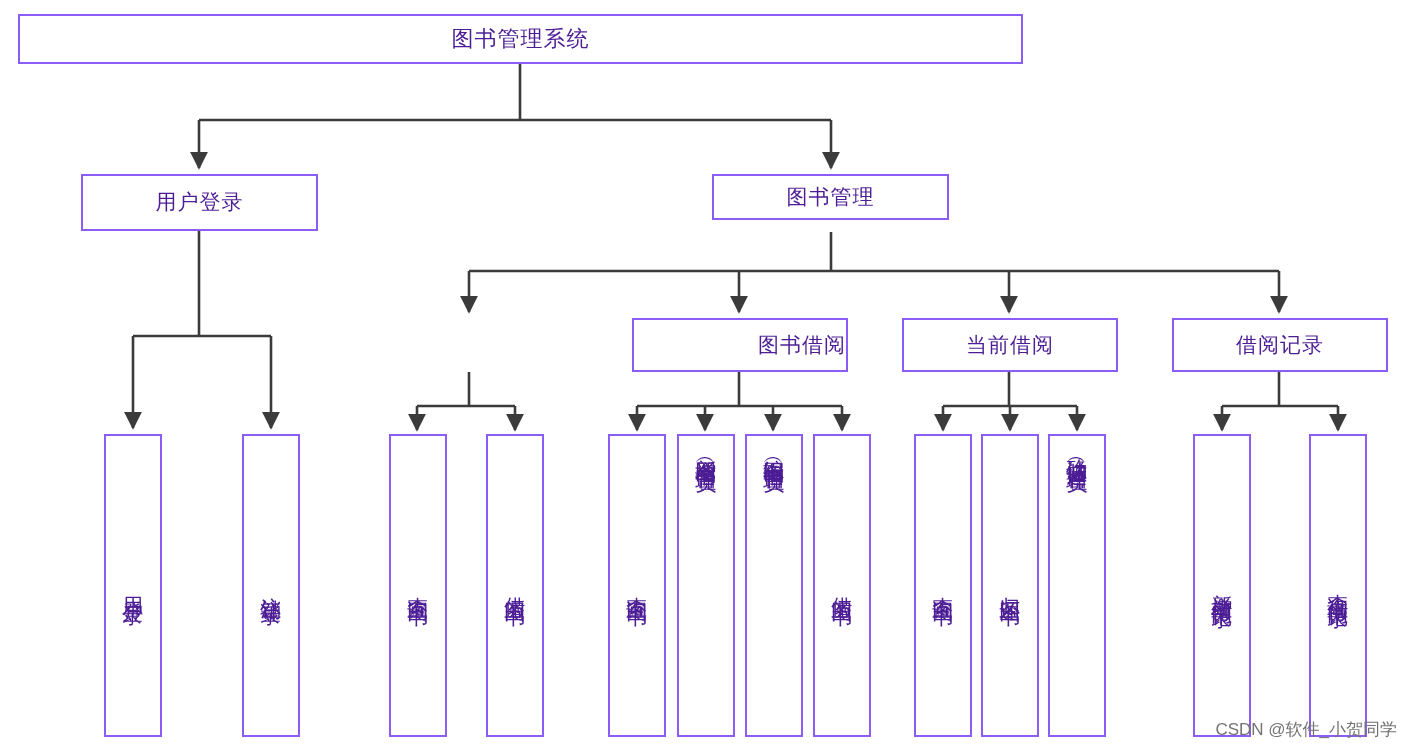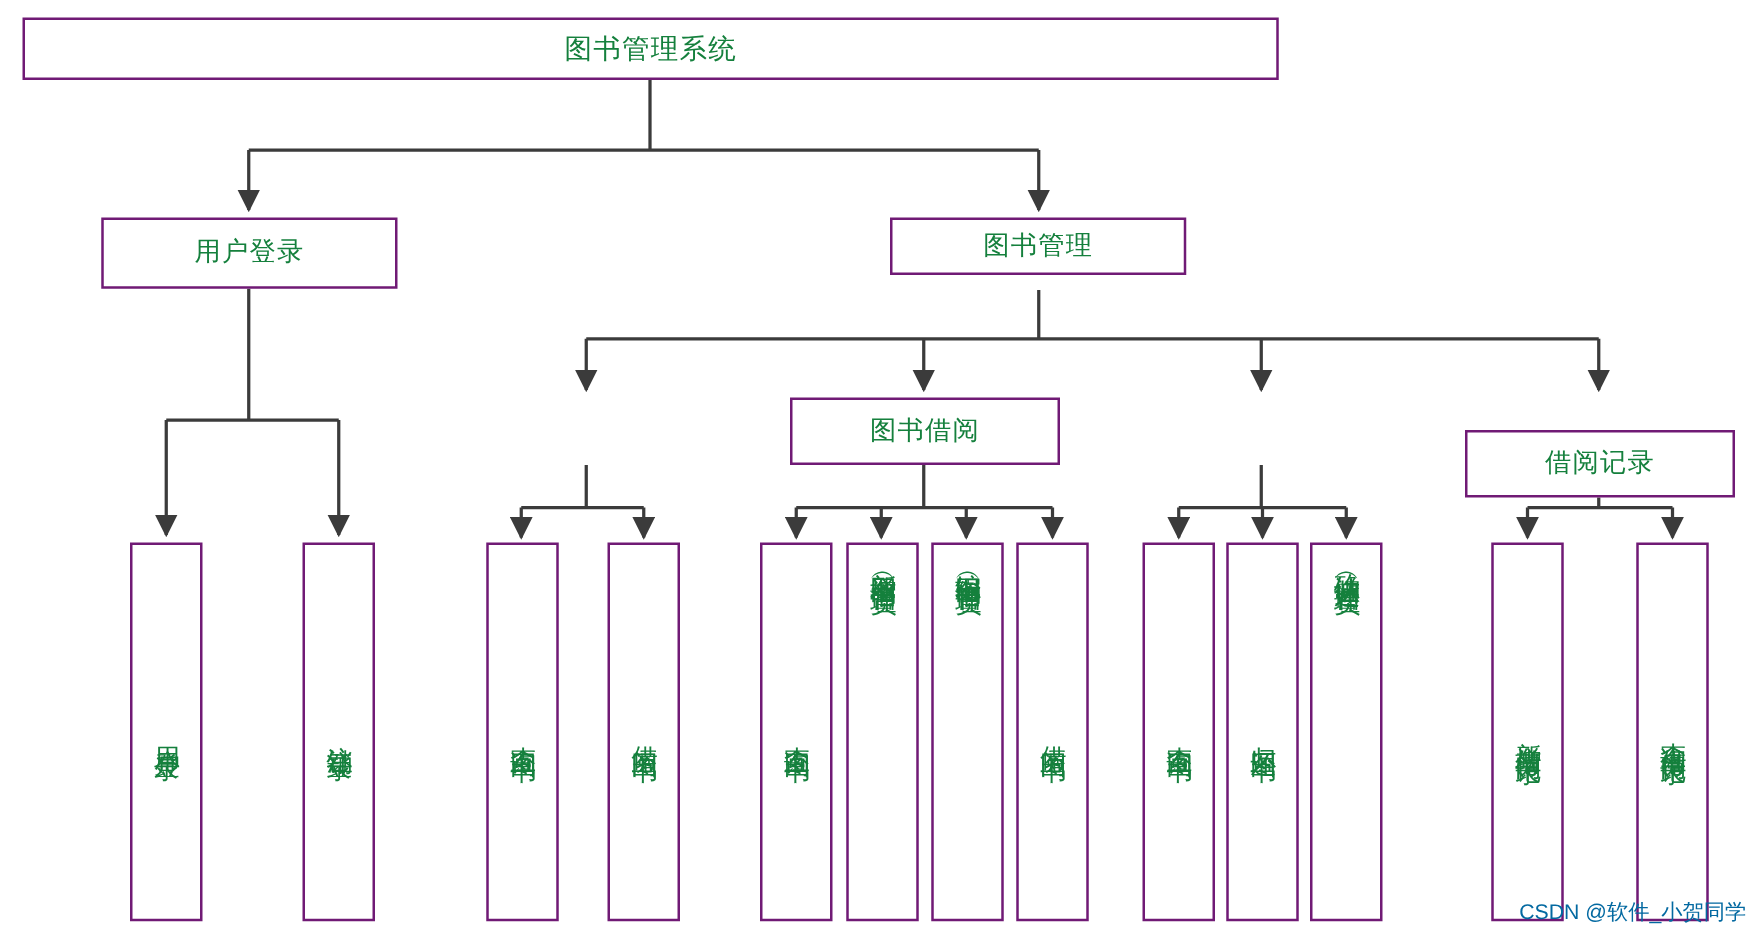--- a/index.html
+++ b/index.html
@@ -10,25 +10,25 @@
     font-family:"Liberation Sans","DejaVu Sans",sans-serif;
     overflow:hidden;
   }
   #canvas{position:relative;width:1405px;height:747px;}
   #wires{position:absolute;left:0;top:0;width:1405px;height:747px;}
 
   .node{
     position:absolute;
     box-sizing:border-box;
     background:#ffffff;
-    border:2px solid #701a75;
+    border:2px solid #8b5cf6;
     display:flex;
     align-items:center;
     justify-content:center;
-    color:#15803d;
+    color:#4c1d95;
     z-index:2;
   }
   .node .label{
     display:block;
     text-align:center;
     line-height:1.16;
     white-space:pre;
   }
   
   .h-node .label{font-size:21px;letter-spacing:1px;}
@@ -49,21 +49,21 @@
     white-space:nowrap;
   }
   .v-node.tall .label{letter-spacing:2px;}
   .v-node.centered{align-items:center;padding-top:0;}
 
   #watermark{
     position:absolute;
     right:8px;
     bottom:6px;
     font-size:17px;
-    color:#0369a1;
+    color:#737373;
     z-index:5;
     white-space:nowrap;
     pointer-events:none;
   }
 </style>
 </head>
 <body>
 
 <div id="canvas">
 
@@ -123,26 +123,29 @@
 
   <div class="node h-node" style="left:81px;top:174px;width:237px;height:57px;">
     <span class="label">用户登录</span>
   </div>
 
   <div class="node h-node" style="left:712px;top:174px;width:237px;height:46px;">
     <span class="label">图书管理</span>
   </div>
 
 
-  <div class="node h-node" style="left:632px;top:318px;width:216px;height:54px;">
+  <div class="node h-node" style="left:632px;top:318px;width:216px;height:54px;justify-content:flex-end;">
     <span class="label">图书借阅</span>
   </div>
 
+  <div class="node h-node" style="left:902px;top:318px;width:216px;height:54px;">
+    <span class="label">当前借阅</span>
+  </div>
 
-  <div class="node h-node" style="left:1172px;top:318px;width:216px;height:54px;margin-top:26px;">
+  <div class="node h-node" style="left:1172px;top:318px;width:216px;height:54px;">
     <span class="label">借阅记录</span>
   </div>
 
   <div class="node v-node centered" style="left:104px;top:434px;width:58px;height:303px;">
     <span class="label">用户登录</span>
   </div>
   <div class="node v-node centered" style="left:242px;top:434px;width:58px;height:303px;">
     <span class="label">注销登录</span>
   </div>
 

